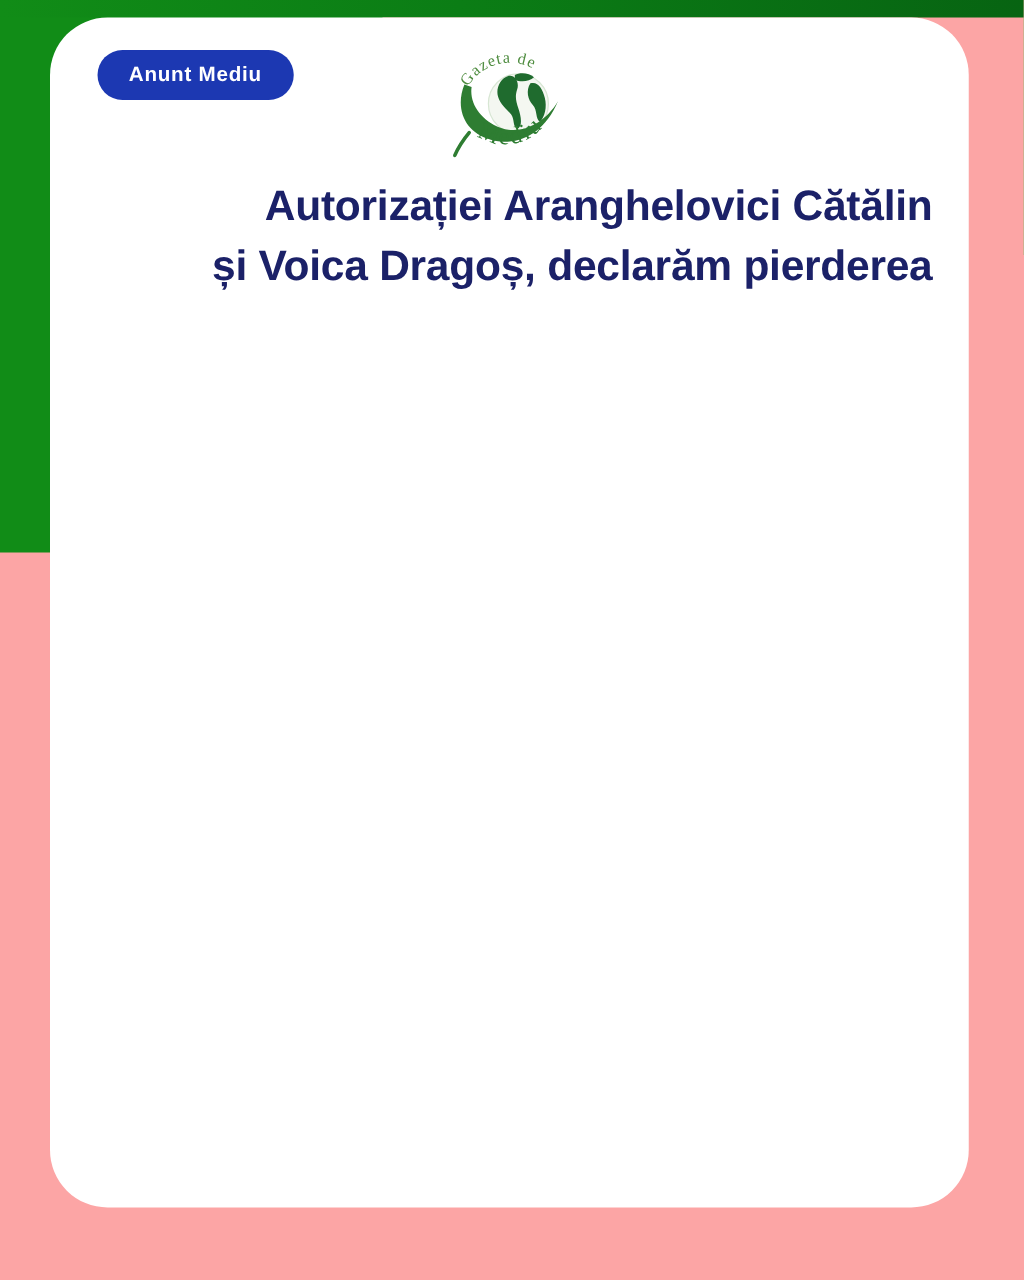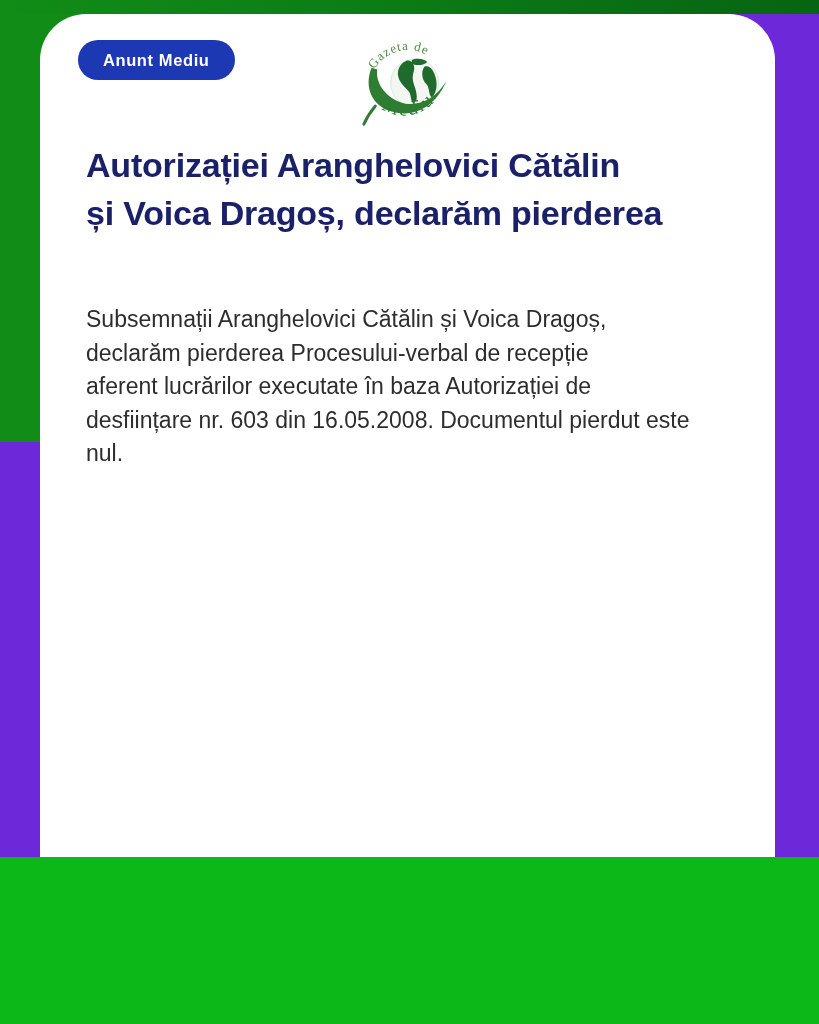--- a/index.html
+++ b/index.html
@@ -3,23 +3,24 @@
 <meta charset="utf-8">
 <style>
   html, body { margin: 0; padding: 0; }
   body {
     width: 819px; height: 1024px;
     font-family: "Liberation Sans", sans-serif;
     background: #0CB818;
   }
   .stage {
     position: relative;
-    width: 819px; height: 857px;
-    background: #6d28d9;
+    width: 819px; height: 1024px;
+    background: #fca5a5;
     overflow: hidden;
+    text-align: right;
   }
   
   .bg-dark-block {
     position: absolute; left: 0; top: 0;
     width: 306px; height: 442px;
     background: #118C17;
   }
   
   .bg-top-band {
     position: absolute; left: 0; top: 0; right: 0;
@@ -125,20 +126,15 @@
           <text class="arc-bottom" text-anchor="middle">
             <textPath href="#arcBottom" startOffset="50%">Mediu</textPath>
           </text>
         </g>
       </svg>
     </div>
 
     <h1 class="headline">Autorizației Aranghelovici Cătălin
 și Voica Dragoș, declarăm pierderea</h1>
 
-    <p class="body-text">Subsemnații Aranghelovici Cătălin și Voica Dragoș,
-declarăm pierderea Procesului-verbal de recepție
-aferent lucrărilor executate în baza Autorizației de
-desființare nr. 603 din 16.05.2008. Documentul pierdut este
-nul.</p>
 
   </div>
 </div>
 
 </body></html>

